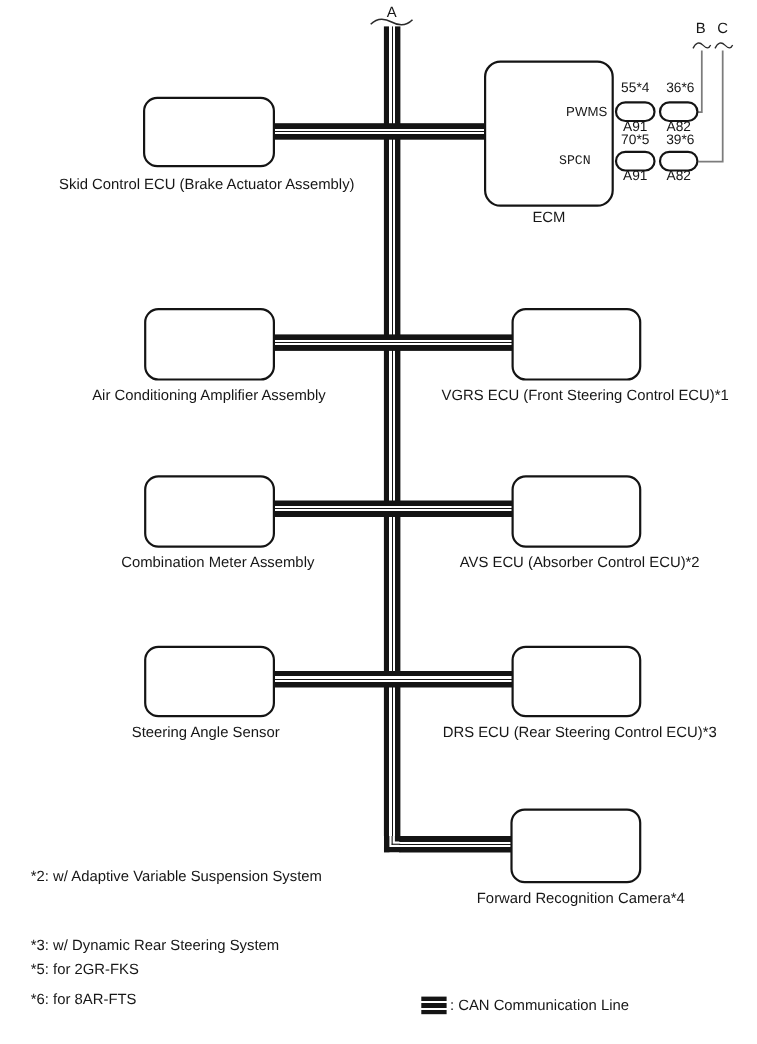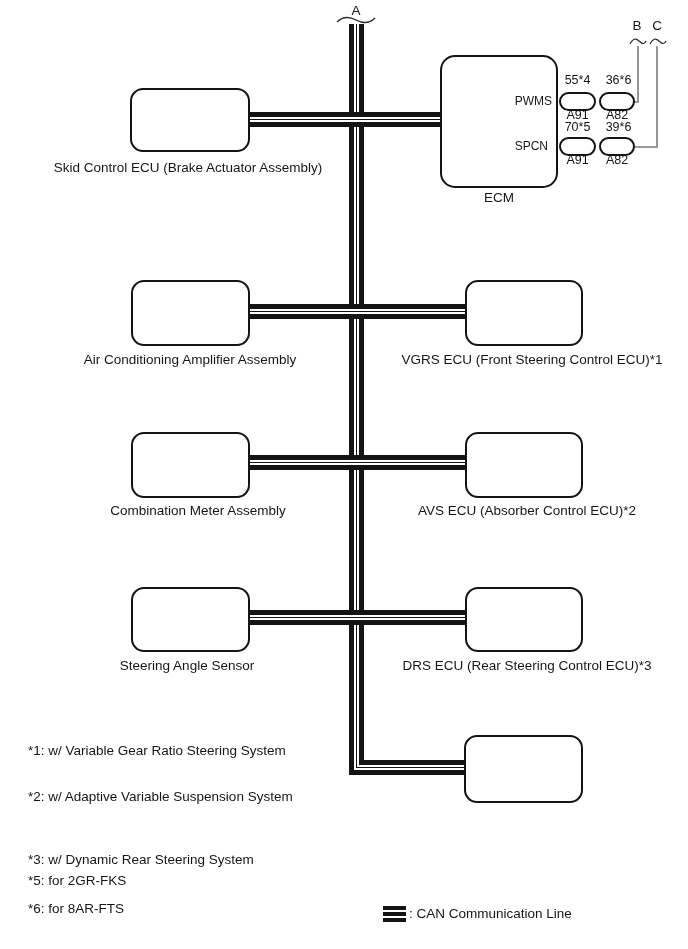--- a/index.html
+++ b/index.html
@@ -65,21 +65,21 @@
     <path d="M650,44 Q654,36 659,41 T666,41" fill="none" stroke="#2a2a2a" stroke-width="1.2"></path>
   </svg>
 
   <div class="marker" style="left:336px; top:4px;">A</div>
   <div class="marker" style="left:617px; top:19px;">B</div>
   <div class="marker" style="left:637px; top:19px;">C</div>
 
   <div class="module-box" style="left:440px; top:55px; width:118px; height:133px; border-radius:15px;"></div>
   <div class="lbl ctr" style="left:449px; top:191px; width:100px;">ECM</div>
   <div class="pin-name" style="left:442px; top:94px;">PWMS</div>
-  <div class="pin-name" style="left:438px; top:139px;">SPCN</div>
+  <div class="pin-name" style="left:427px; top:139px;font-family:Liberation Mono, monospace;">SPCN</div>
 
   <div class="pin-num" style="left:559px; top:74px;">55*4</div>
   <div class="pin-num" style="left:600px; top:74px;">36*6</div>
   <div class="oval" style="left:559px; top:92px;">A91</div>
   <div class="oval" style="left:599px; top:92px; width:36px;">A82</div>
 
   <div class="pin-num" style="left:559px; top:121px;">70*5</div>
   <div class="pin-num" style="left:600px; top:121px;">39*6</div>
   <div class="oval" style="left:559px; top:137px;">A91</div>
   <div class="oval" style="left:599px; top:137px; width:36px;">A82</div>
@@ -99,22 +99,22 @@
   <div class="module-box" style="left:465px; top:280px; width:118px; height:66px;"></div>
   <div class="lbl ctr" style="left:382px; top:353px; width:300px;">VGRS ECU (Front Steering Control ECU)*1</div>
 
   <div class="module-box" style="left:465px; top:432px; width:118px; height:66px;"></div>
   <div class="lbl ctr" style="left:377px; top:504px; width:300px;">AVS ECU (Absorber Control ECU)*2</div>
 
   <div class="module-box" style="left:465px; top:587px; width:118px; height:65px;"></div>
   <div class="lbl ctr" style="left:377px; top:659px; width:300px;">DRS ECU (Rear Steering Control ECU)*3</div>
 
   <div class="module-box" style="left:464px; top:735px; width:119px; height:68px;"></div>
+  <div class="lbl ctr" style="left:378px; top:810px; width:300px;">Forward Recognition Camera*4</div>
 
-  <div class="note" style="top:744px;">*1: w/ Variable Gear Ratio Steering System</div>
   <div class="note" style="top:777px;margin-top:13px;">*2: w/ Adaptive Variable Suspension System</div>
   <div class="note" style="top:809px;margin-top:44px;">*3: w/ Dynamic Rear Steering System</div>
   <div class="note" style="top:874px;text-align:right;">*5: for 2GR-FKS</div>
   <div class="note" style="top:902px;">*6: for 8AR-FTS</div>
 
   <div class="legend-sym"></div>
   <div class="lbl" style="left:409px; top:907px;">: CAN Communication Line</div>
 
 </div>
 

